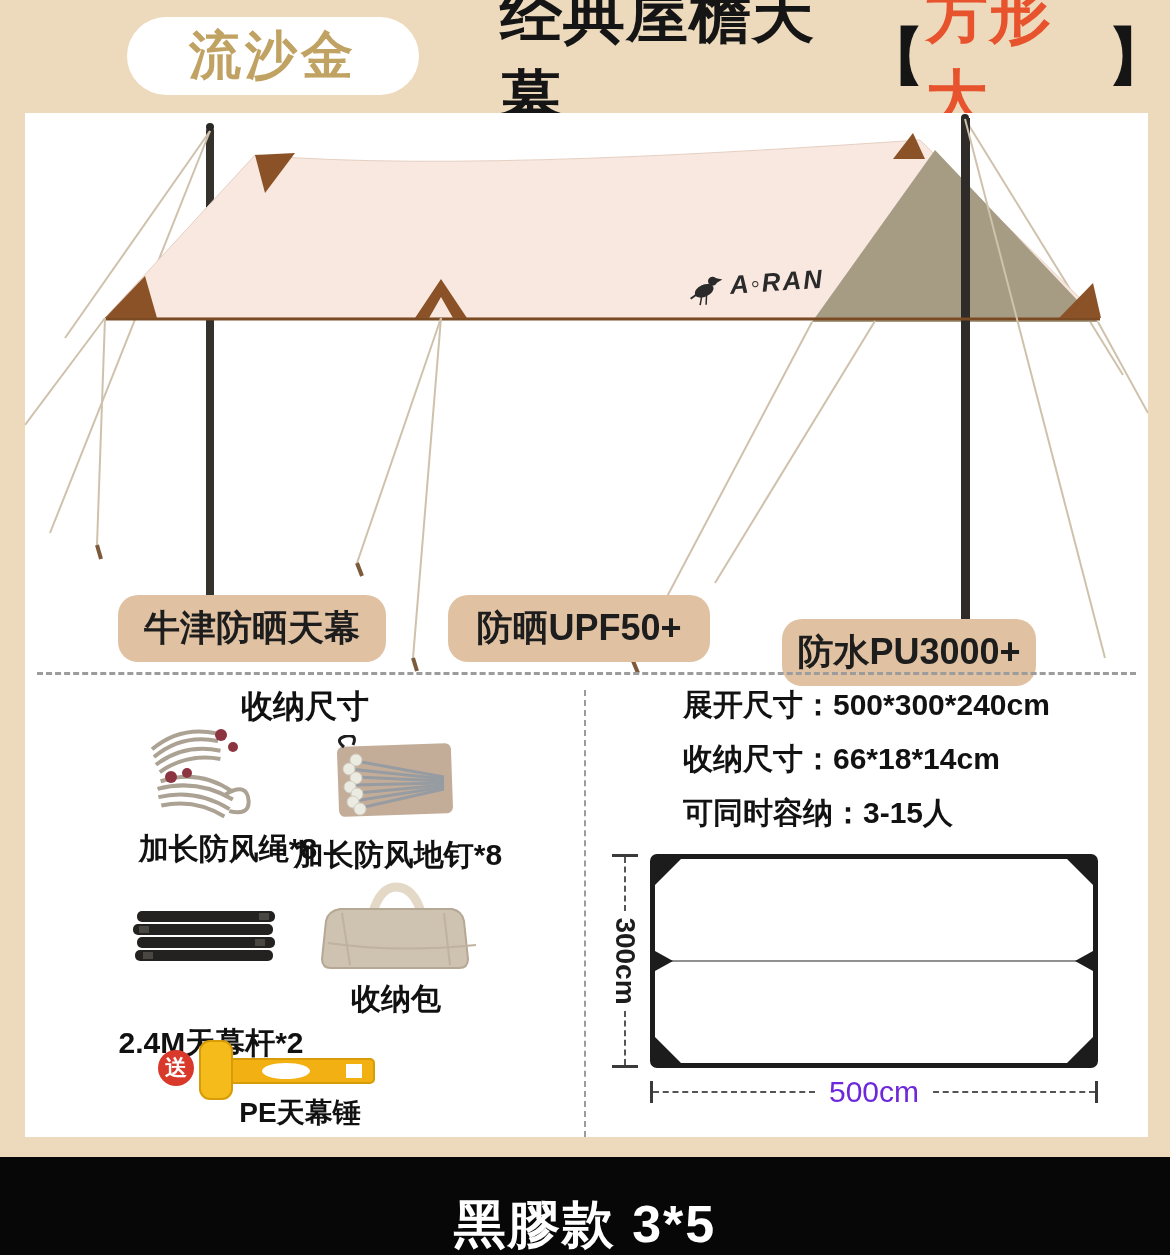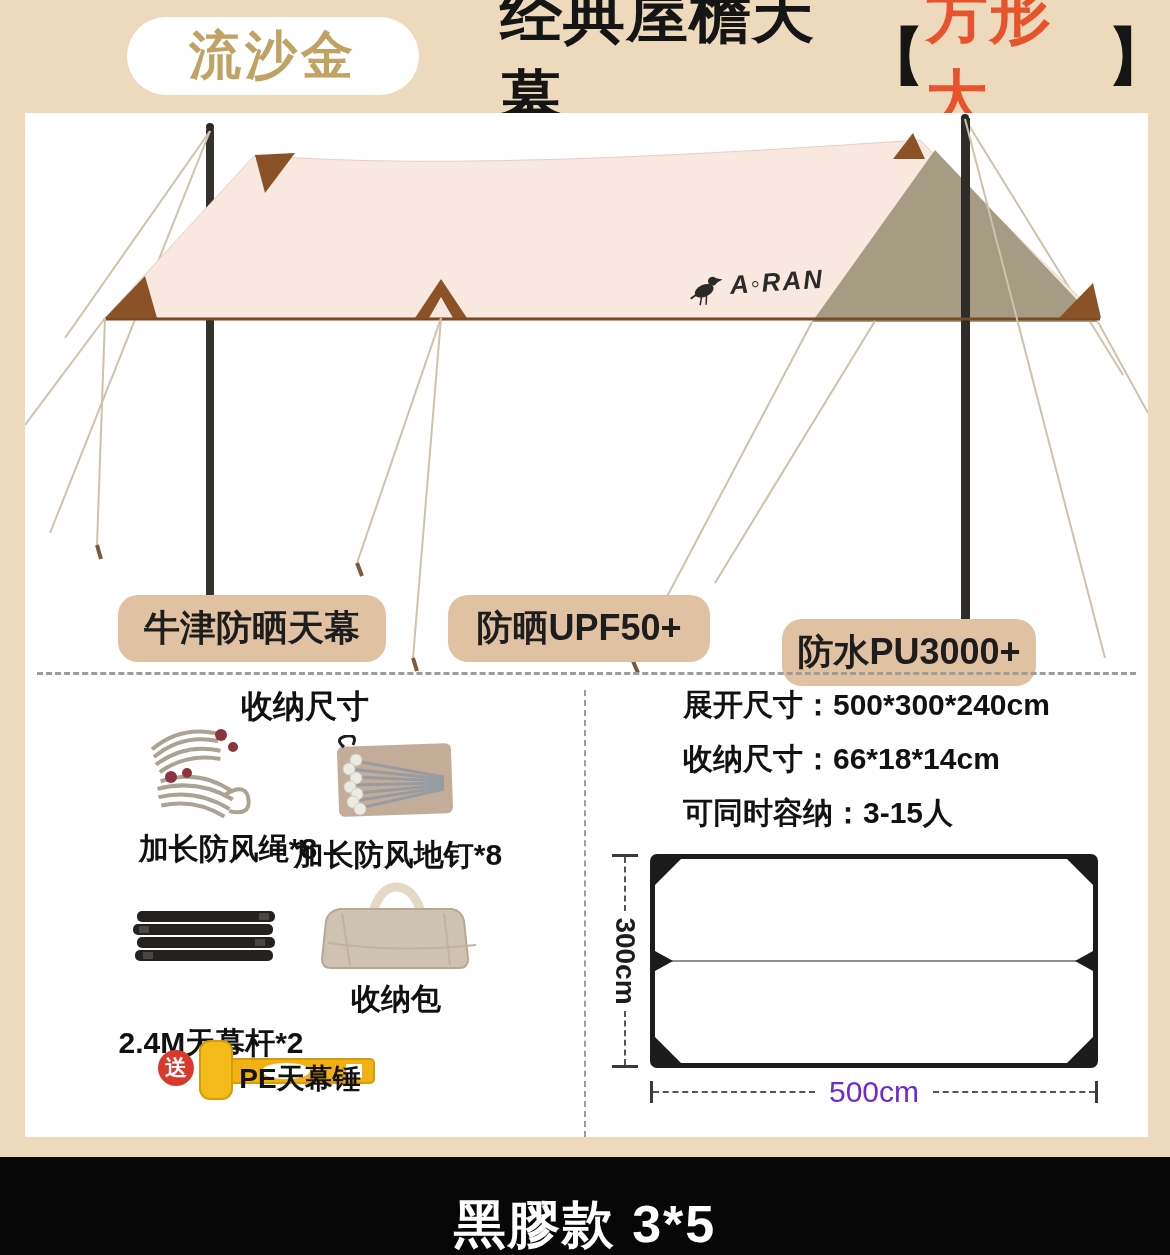--- a/index.html
+++ b/index.html
@@ -36,21 +36,21 @@
     font-size:32px; font-weight:800; color:#111; }
   .thumb { position:absolute; }
   .acc-label { position:absolute; text-align:center; font-size:30px; font-weight:800; color:#111; white-space:nowrap; }
   .lbl-1 { left:73px;  width:260px; top:716px; }
   .lbl-2 { left:258px; width:230px; top:716px;margin-top:6px; }
   .lbl-3 { left:56px;  width:260px; top:866px;margin-top:44px; }
   .lbl-4 { left:256px; width:230px; top:866px; }
   .gift-badge { position:absolute; left:133px; top:937px; width:36px; height:36px; border-radius:50%;
     background:#d8392b; color:#fff; display:flex; align-items:center; justify-content:center;
     font-size:22px; font-weight:800; }
-  .gift-label { position:absolute; left:160px; width:230px; top:947px; text-align:center;
+  .gift-label { position:absolute; left:160px; width:230px; top:981px; text-align:center;
     font-size:28px; font-weight:800; color:#111; }
 
   
   .specs { position:absolute; left:658px; top:572px; }
   .spec-line { display:flex; align-items:baseline; height:54px; }
   .spec-line span { font-size:30px; font-weight:800; color:#121212; white-space:nowrap; }
 
   
   .diagram { position:absolute; left:625px; top:741px; width:448px; height:214px;
     border:5px solid #1c1c1c; border-radius:7px; background:#fff; }

